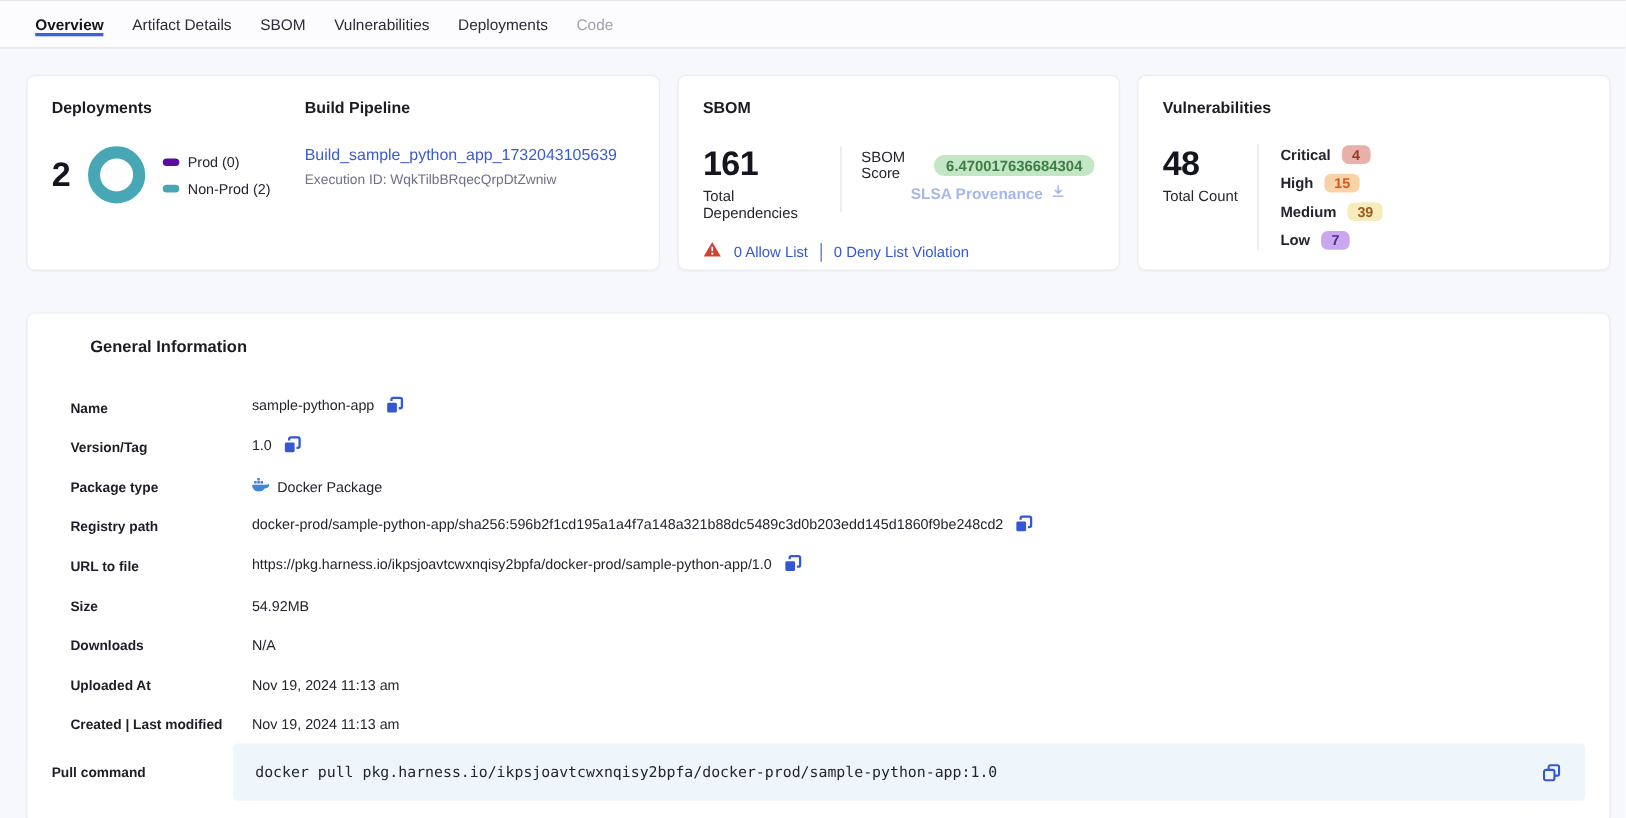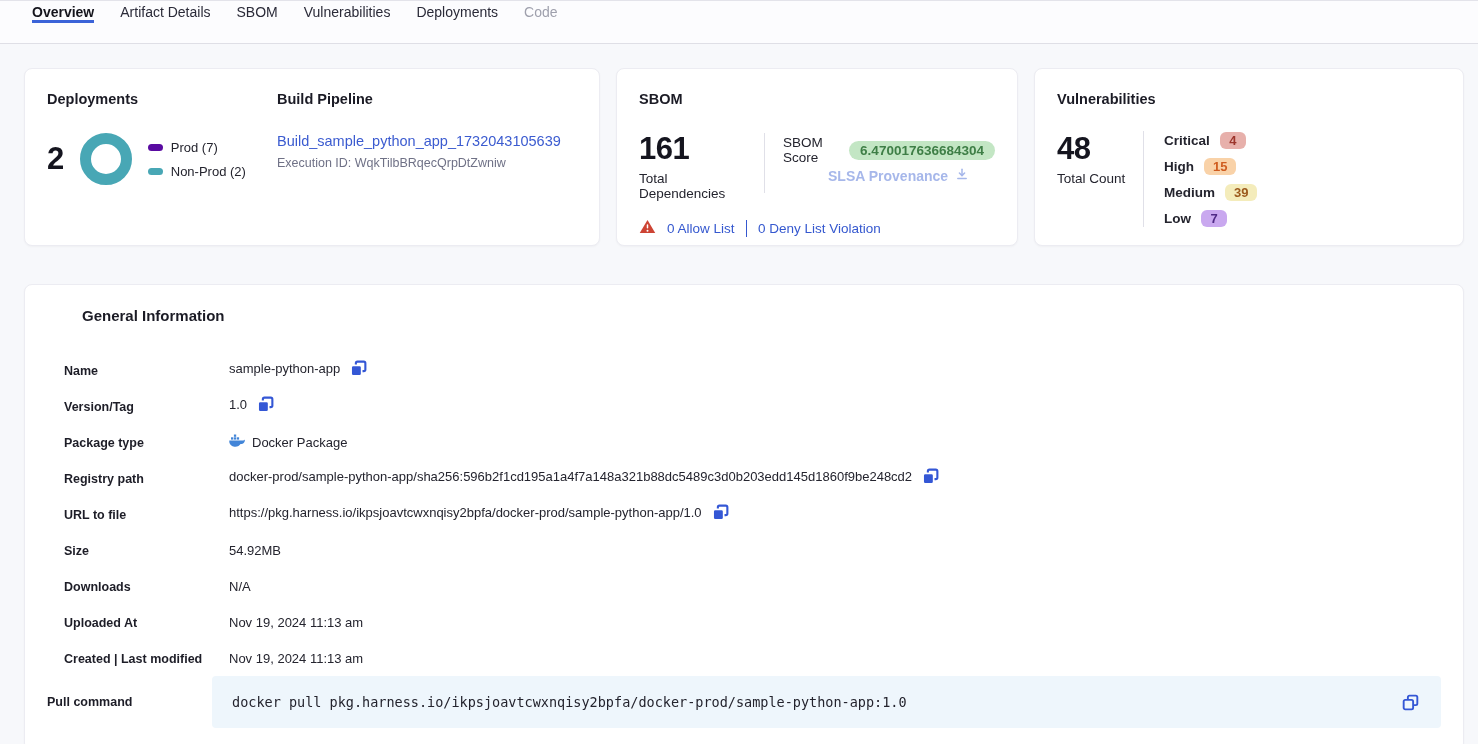--- a/index.html
+++ b/index.html
@@ -8,21 +8,21 @@
     font-family: "Liberation Sans", "DejaVu Sans", sans-serif;
     background:#f7f8fb;
     color:#1d1d27;
   }
 
   
   .tabbar {
     height:44px; background:#fcfcfe;
     border-top:1px solid #e3e3ea;
     border-bottom:1px solid #dfdfe6;
-    display:flex; align-items:flex-start; padding-left:32px; gap:26px;
+    display:flex; align-items:center; padding-left:32px; gap:26px;
   }
   .tab {
     display:flex; align-items:center; font-size:14px; color:#2a2a38;
     cursor:pointer; border-bottom:3px solid transparent; padding-top:3px;
   }
   .tab.active { color:#14141c; font-weight:700; border-bottom-color:#3b63d8; }
   .tab.disabled { color:#9fa0ad; cursor:default; }
 
   
   .content { padding:24px 14px 0 24px; }
@@ -113,21 +113,21 @@
 
     <div class="card card-deploy">
       <div class="deploy-col">
         <div class="card-title">Deployments</div>
         <div class="deploy-body">
           <div class="big-num">2</div>
           <div class="donut"></div>
           <div class="legend">
             <div class="legend-item">
               <span class="legend-pill prod"></span>
-              <span>Prod (7)</span>
+              <span>Prod (0)</span>
             </div>
             <div class="legend-item">
               <span class="legend-pill nonprod"></span>
               <span>Non-Prod (2)</span>
             </div>
           </div>
         </div>
       </div>
       <div class="pipeline-col">
         <div class="card-title">Build Pipeline</div>

